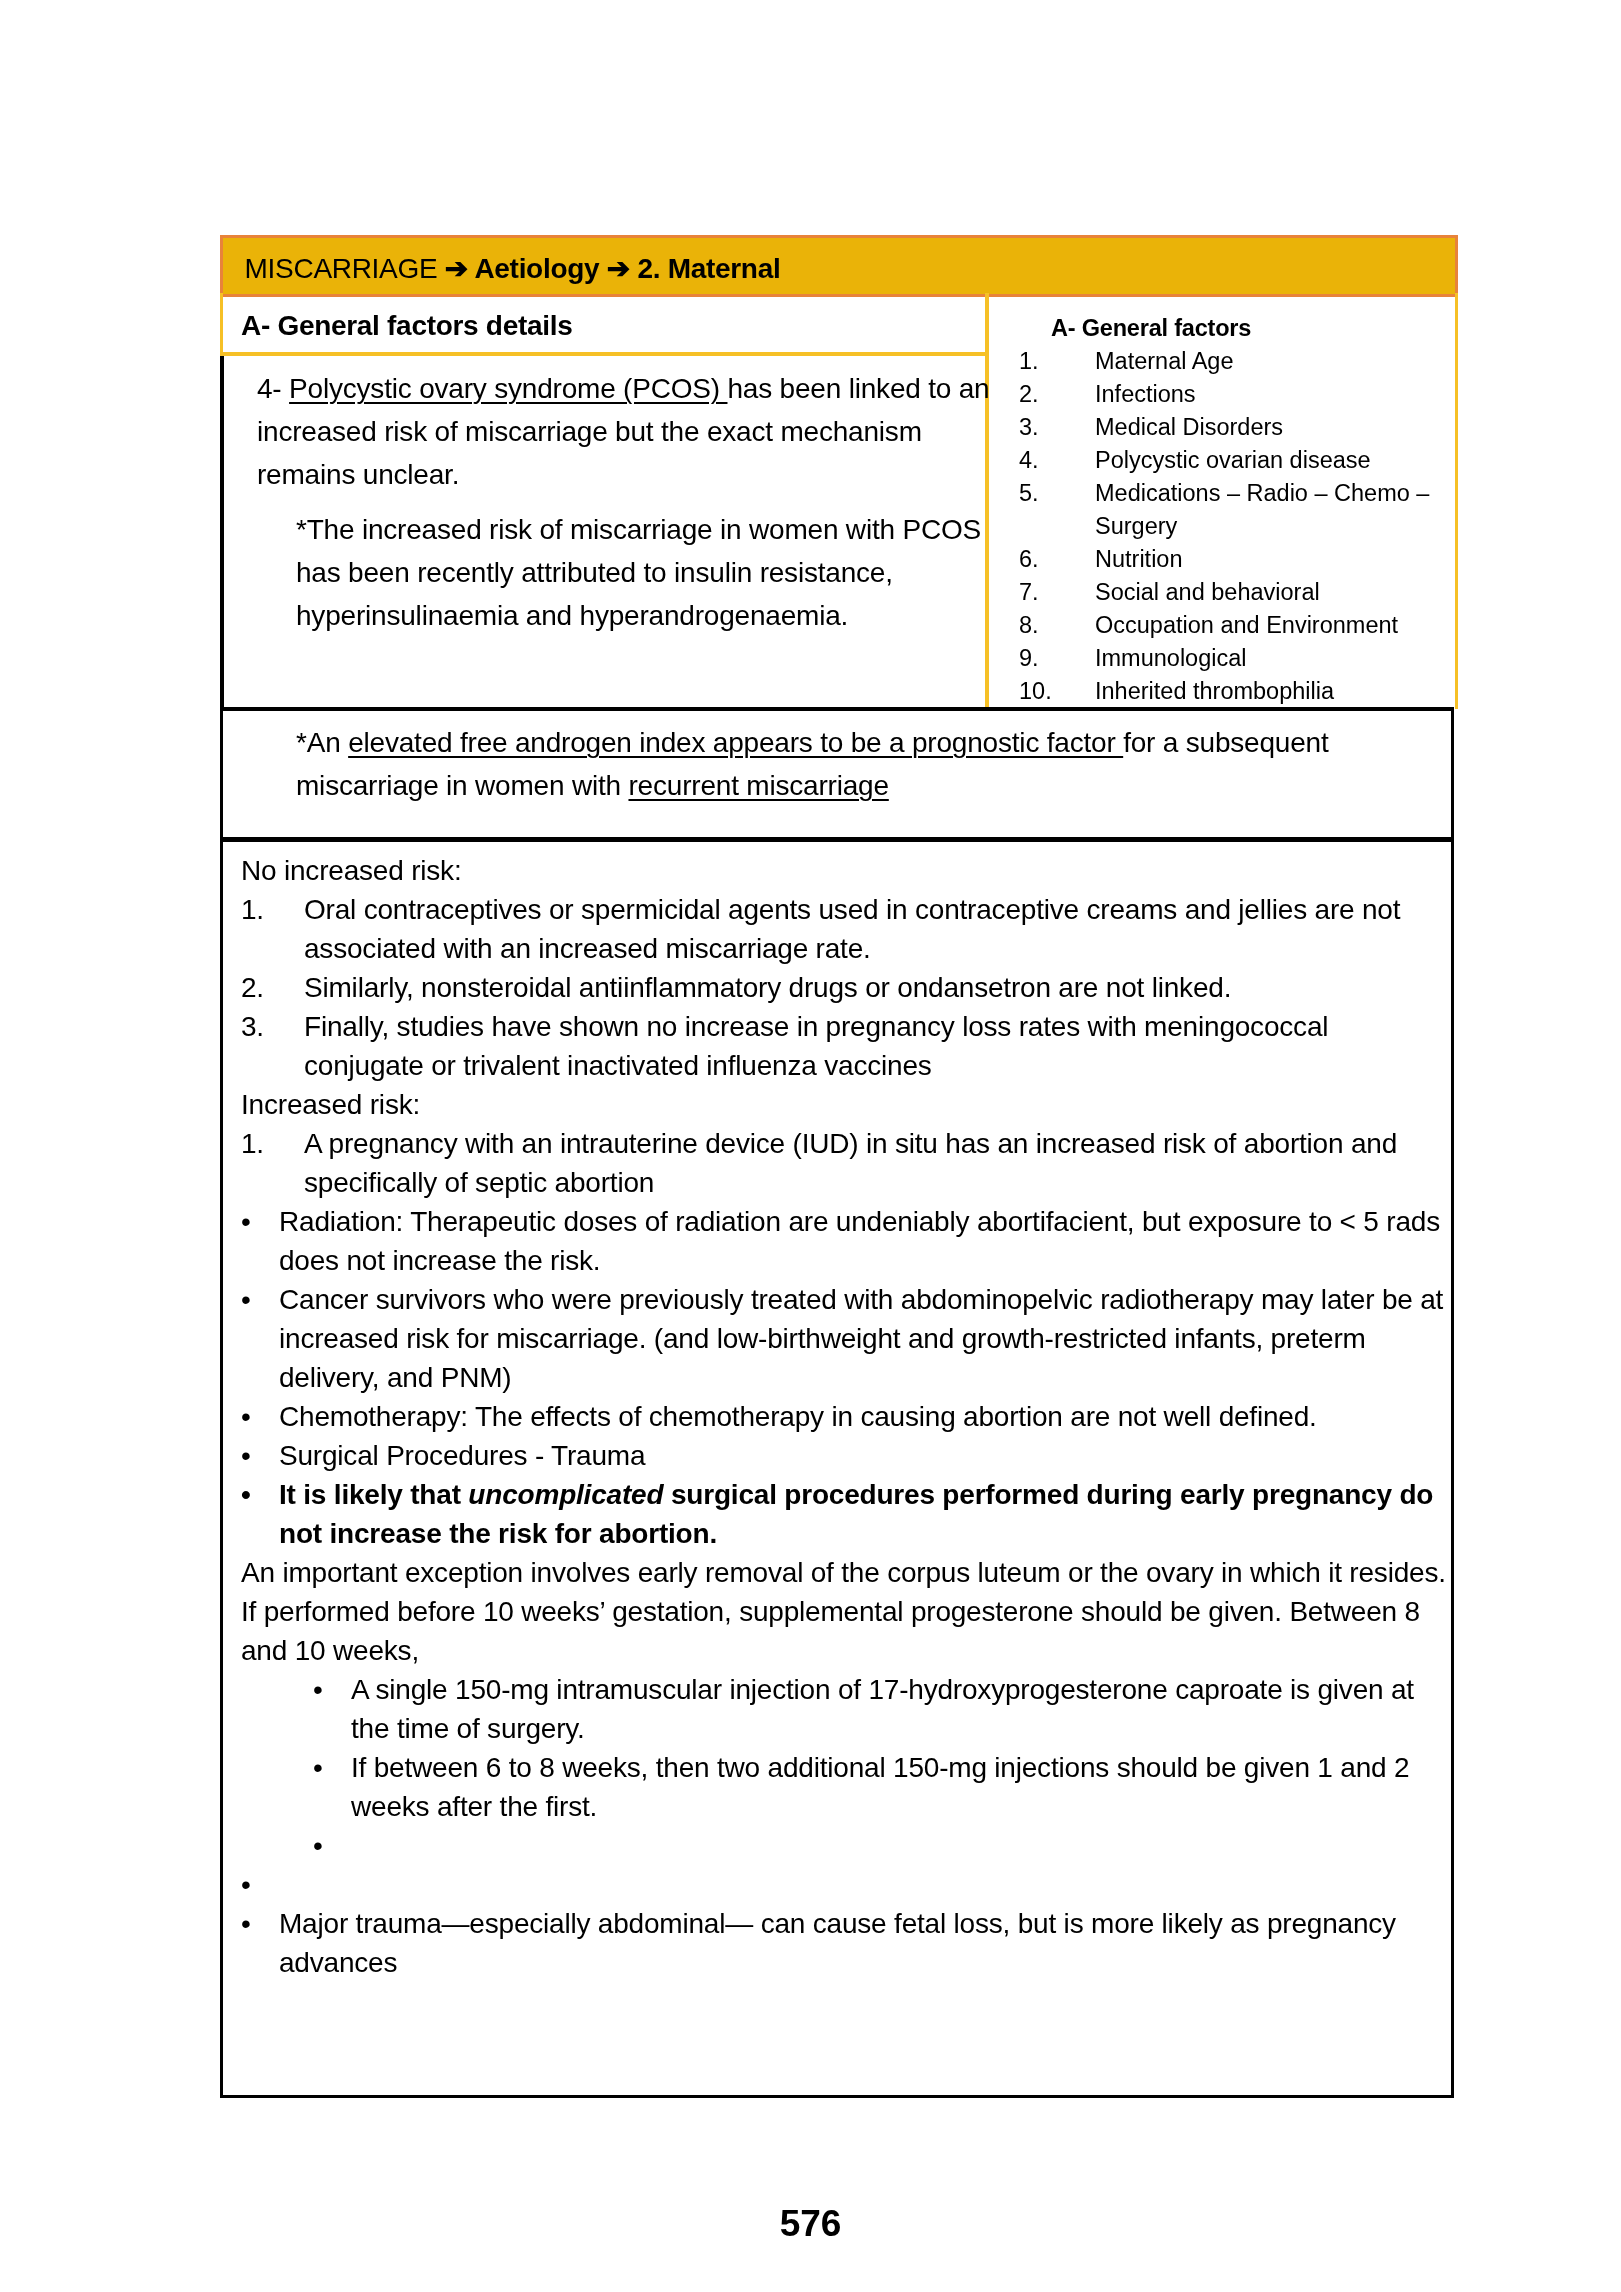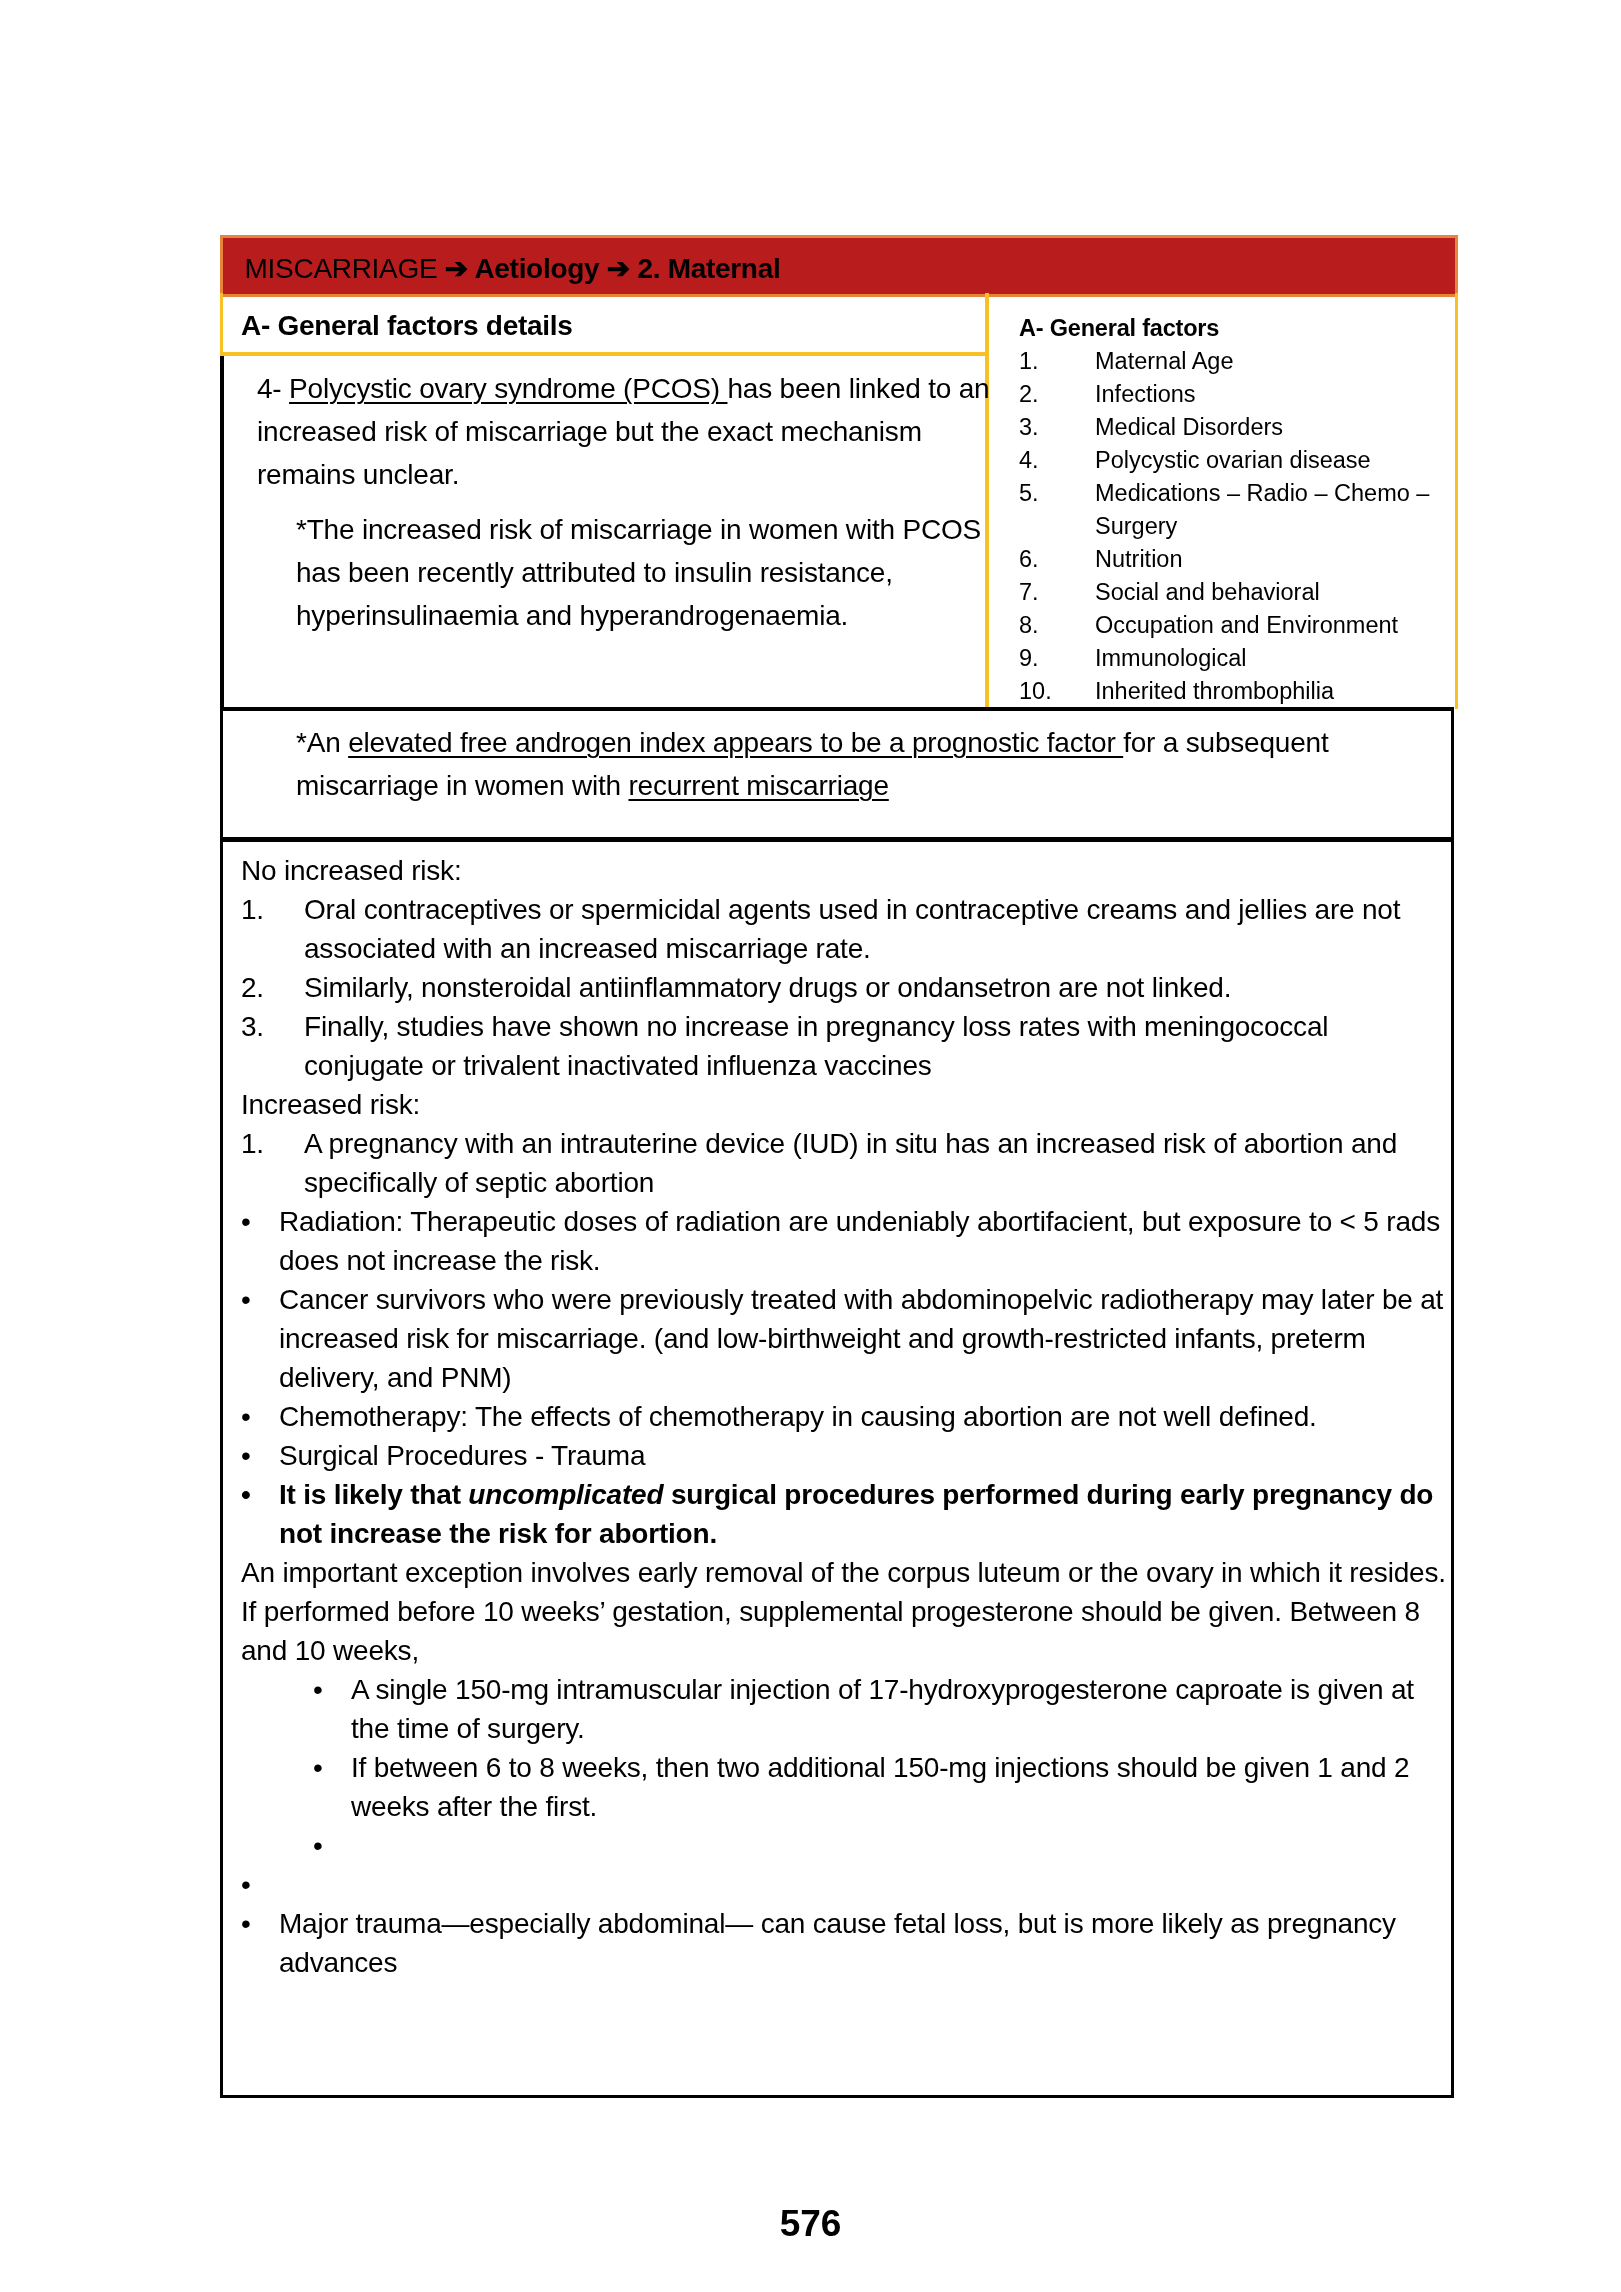--- a/index.html
+++ b/index.html
@@ -2,42 +2,42 @@
 <html><head>
 <meta charset="utf-8">
 <style>
   html, body { margin:0; padding:0; background:#ffffff; }
   body { width:1621px; height:2293px; position:relative; overflow:hidden;
          font-family:"Liberation Sans", sans-serif; color:#000; }
   .abs { position:absolute; box-sizing:border-box; }
 
   
   #hdr { left:220px; top:235px; width:1238px; height:62px;
-         border:3.9px solid #E8833A; background:#b91c1c; }
+         border:3.9px solid #E8833A; background:#eab308; }
   #hdr .t { position:absolute; left:21.6px; top:13.7px; font-size:28px; letter-spacing:-0.3px; }
   #hdr b { font-weight:bold; }
 
   
   #ylw { left:220px; top:293px; width:1238px; height:416px;
          border:3.9px solid #F6C026; border-top:none; border-bottom:none; }
   #ydiv { left:985px; top:293px; width:3.9px; height:416px; background:#F6C026; }
   #yline { left:220px; top:352px; width:767px; height:3.9px; background:#F6C026; }
   #blackleft { left:220px; top:356px; width:3.9px; height:353px; background:#000; }
 
   #gfd { left:241px; top:310px; font-size:28px; font-weight:bold; letter-spacing:-0.3px; }
 
   .p { font-size:28px; line-height:43px; letter-spacing:-0.2px; }
   .u { text-decoration:underline; text-underline-offset:3.9px; text-decoration-thickness:2px; }
 
   #pcos { left:241px; top:367px; width:735px;margin-left:16px; }
   #pcos2 { left:296px; top:508px; width:686px; }
 
   
   #gf { left:1019px; top:312px; width:431px; font-size:23.5px; }
-  #gf .h { font-weight:bold; line-height:33px; letter-spacing:-0.2px; }
+  #gf .h { font-weight:bold; line-height:33px; letter-spacing:-0.2px;margin-left:32px; }
   #gf .row { display:flex; line-height:33px; }
   #gf .n { width:76px; flex:none; }
   #gf .lbl { flex:1; }
 
   
   #blk { left:220px; top:707px; width:1234px; height:1391px; border:3.9px solid #000; border-top-width:4.9px; }
   #rule2 { left:220px; top:837px; width:1234px; height:4.9px; background:#000; }
 
   #andro { left:296px; top:721px; width:1147px; }
 

